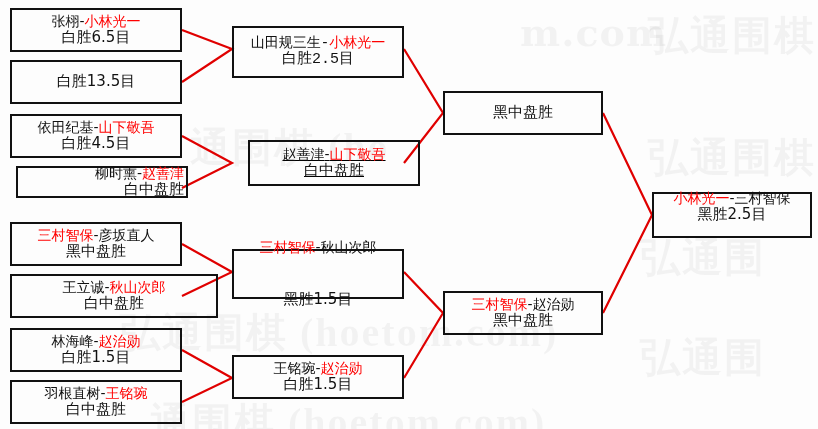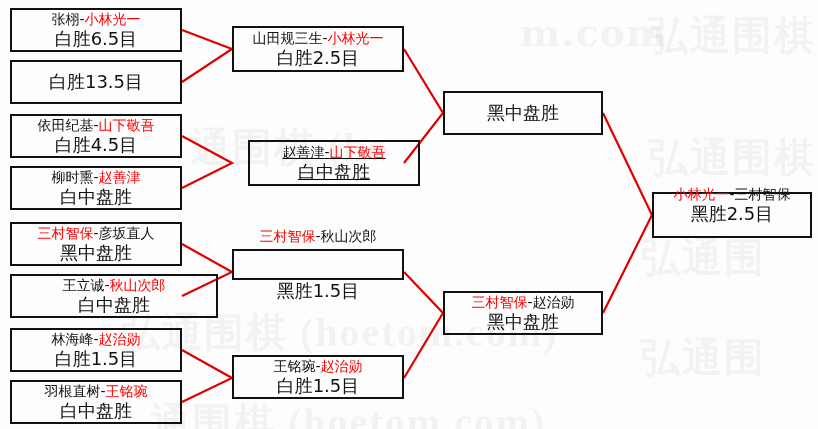--- a/index.html
+++ b/index.html
@@ -58,21 +58,21 @@
     line-height: 1.18;
     padding: 12px 2px;
   }
   .match-players {
     white-space: nowrap;
     font-size: 14px;
     color: #111111;
   }
   .match-result {
     white-space: nowrap;
-    font-size: 18px;
+    font-size: 15px;
     color: #111111;
   }
   .p-red { color: #ff0000; }
   .p-black { color: #111111; }
   .dash { color: #111111; }
 </style>
 </head>
 <body>
 
 <div id="bracket-root">
@@ -103,49 +103,49 @@
         <div class="match-players"><span class="p-black">张栩</span><span class="dash">-</span><span class="p-red">小林光一</span></div>
         <div class="match-result">白胜6.5目</div>
       </div>
       <div class="match-box" style="left: 10px; top: 60px; width: 172px; height: 44px; border-color: rgb(17, 17, 17);">
         <div class="match-result">白胜13.5目</div>
       </div>
       <div class="match-box" style="left: 10px; top: 114px; width: 172px; height: 44px; border-color: rgb(17, 17, 17);">
         <div class="match-players"><span class="p-black">依田纪基</span><span class="dash">-</span><span class="p-red">山下敬吾</span></div>
         <div class="match-result">白胜4.5目</div>
       </div>
-      <div class="match-box" style="left: 10px; top: 166px; width: 172px; height: 44px; border-color: rgb(17, 17, 17);">
+      <div class="match-box" style="left: 16px; top: 166px; width: 172px; height: 32px; border-color: rgb(17, 17, 17); align-items: flex-end;">
         <div class="match-players"><span class="p-black">柳时熏</span><span class="dash">-</span><span class="p-red">赵善津</span></div>
         <div class="match-result">白中盘胜</div>
       </div>
       <div class="match-box" style="left: 10px; top: 222px; width: 172px; height: 44px; border-color: rgb(17, 17, 17);">
         <div class="match-players"><span class="p-red">三村智保</span><span class="dash">-</span><span class="p-black">彦坂直人</span></div>
         <div class="match-result">黑中盘胜</div>
       </div>
       <div class="match-box" style="left: 10px; top: 274px; width: 208px; height: 44px; border-color: rgb(17, 17, 17);">
         <div class="match-players"><span class="p-black">王立诚</span><span class="dash">-</span><span class="p-red">秋山次郎</span></div>
         <div class="match-result">白中盘胜</div>
       </div>
       <div class="match-box" style="left: 10px; top: 328px; width: 172px; height: 44px; border-color: rgb(17, 17, 17);">
         <div class="match-players"><span class="p-black">林海峰</span><span class="dash">-</span><span class="p-red">赵治勋</span></div>
         <div class="match-result">白胜1.5目</div>
       </div>
       <div class="match-box" style="left: 10px; top: 380px; width: 172px; height: 44px; border-color: rgb(17, 17, 17);">
         <div class="match-players"><span class="p-black">羽根直树</span><span class="dash">-</span><span class="p-red">王铭琬</span></div>
         <div class="match-result">白中盘胜</div>
       </div>
-      <div class="match-box" style="left: 232px; top: 26px; width: 172px; height: 46px; border-color: rgb(17, 17, 17);">
+      <div class="match-box" style="left: 232px; top: 26px; width: 172px; height: 52px; border-color: rgb(17, 17, 17); font-family: Liberation Mono, monospace;">
         <div class="match-players"><span class="p-black">山田规三生</span><span class="dash">-</span><span class="p-red">小林光一</span></div>
         <div class="match-result">白胜2.5目</div>
       </div>
       <div class="match-box" style="left: 248px; top: 140px; width: 172px; height: 46px; border-color: rgb(17, 17, 17); text-decoration: underline;">
         <div class="match-players"><span class="p-black">赵善津</span><span class="dash">-</span><span class="p-red">山下敬吾</span></div>
         <div class="match-result">白中盘胜</div>
       </div>
-      <div class="match-box" style="left: 232px; top: 249px; width: 172px; height: 31px; border-color: rgb(17, 17, 17); gap: 36px;">
+      <div class="match-box" style="left: 232px; top: 249px; width: 172px; height: 50px; border-color: rgb(17, 17, 17); gap: 36px;">
         <div class="match-players"><span class="p-red">三村智保</span><span class="dash">-</span><span class="p-black">秋山次郎</span></div>
         <div class="match-result">黑胜1.5目</div>
       </div>
       <div class="match-box" style="left: 232px; top: 355px; width: 172px; height: 44px; border-color: rgb(17, 17, 17);">
         <div class="match-players"><span class="p-black">王铭琬</span><span class="dash">-</span><span class="p-red">赵治勋</span></div>
         <div class="match-result">白胜1.5目</div>
       </div>
       <div class="match-box" style="left: 443px; top: 91px; width: 160px; height: 44px; border-color: rgb(17, 17, 17);">
         <div class="match-result">黑中盘胜</div>
       </div>

